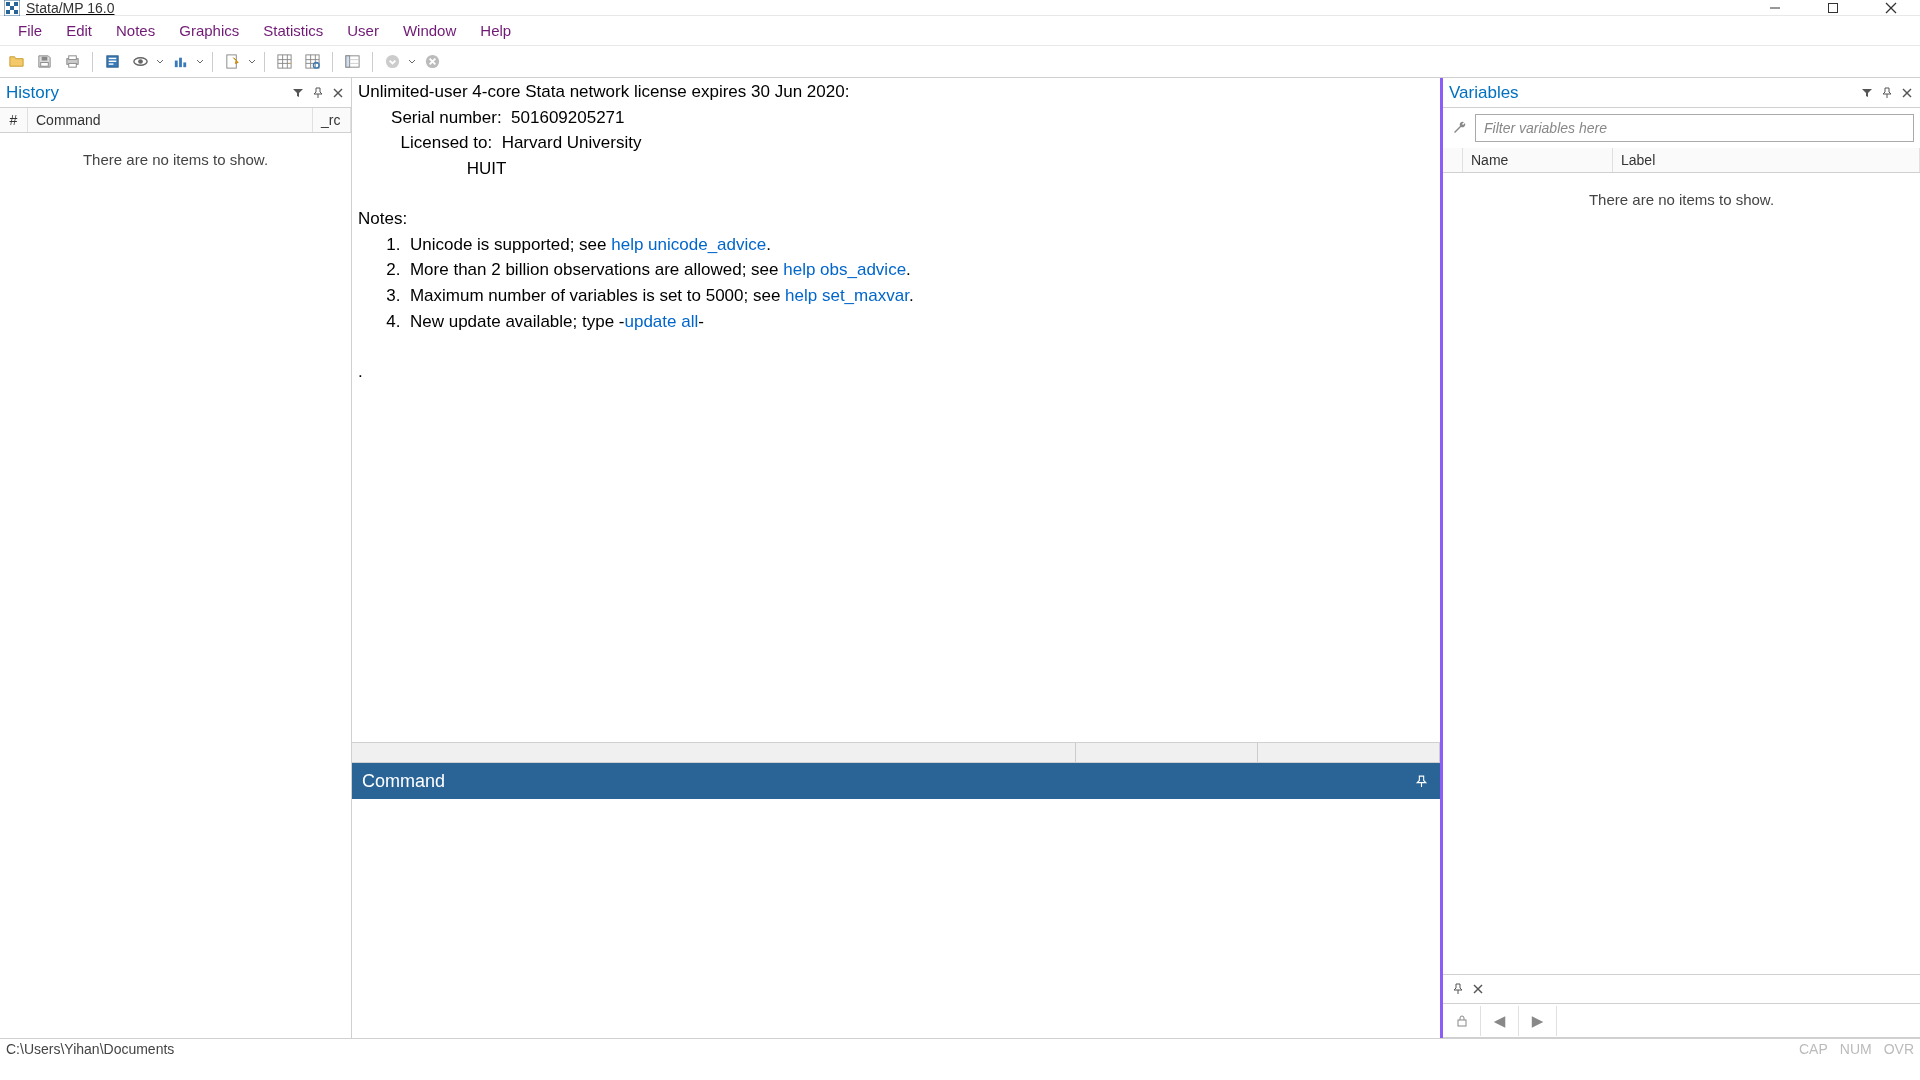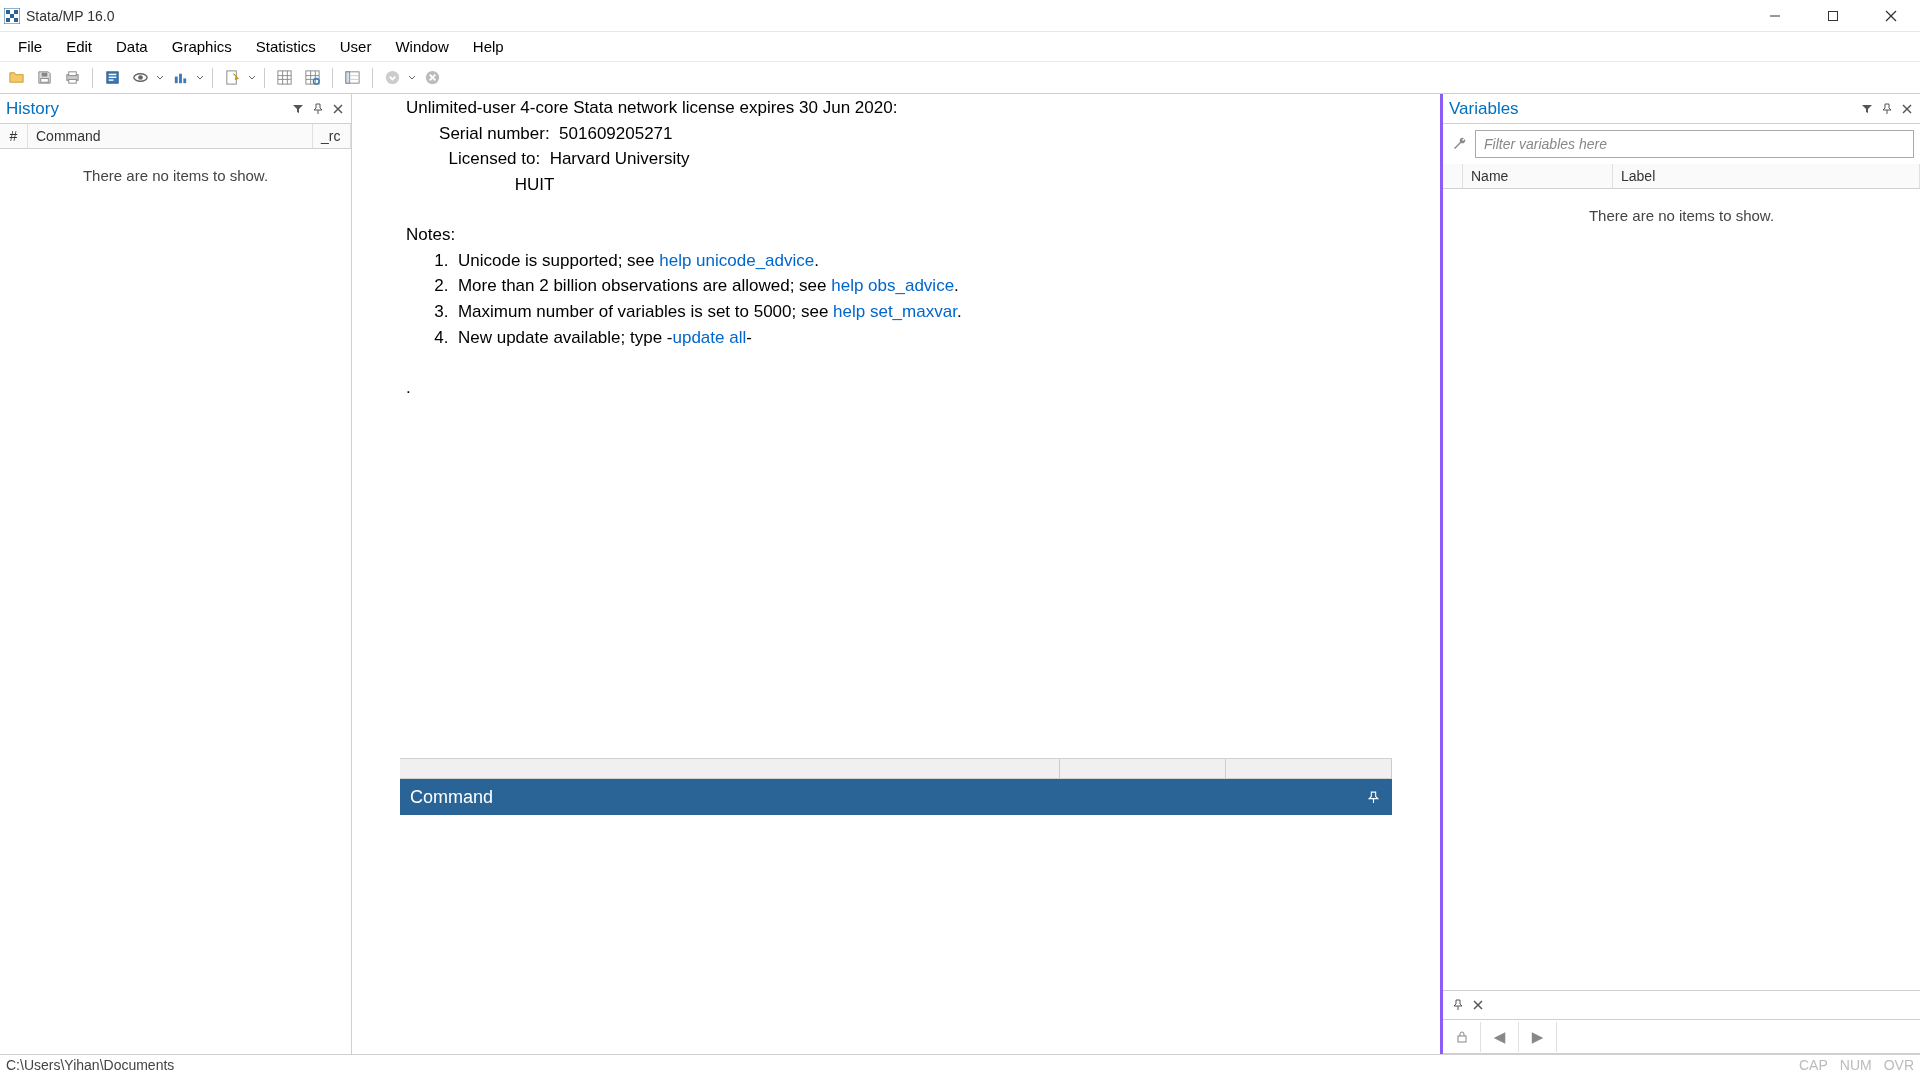--- a/index.html
+++ b/index.html
@@ -1,31 +1,31 @@
 <!DOCTYPE html>
 <html><head>
 <meta charset="utf-8">
 <style>
 * { margin: 0; padding: 0; box-sizing: border-box; font-family: "Segoe UI", Tahoma, sans-serif; }
 html, body { width: 1920px; height: 1080px; overflow: hidden; background: #fff; scrollbar-width: thin; }
-.title-bar { height: 32px; display: flex; align-items: center; background: #fff; border-bottom: 1px solid #e8e8e8; }
+.title-bar { height: 16px; display: flex; align-items: center; background: #fff; border-bottom: 1px solid #e8e8e8; text-decoration: underline; }
 .title-bar .app-icon { width: 16px; height: 16px; margin: 0 6px 0 4px; display: inline-flex; }
 .title-bar .app-icon svg { width: 16px; height: 16px; }
 .title-bar .title { font-size: 14px; color: #333; flex: none; }
 .title-bar .spacer { flex: 1; }
 .win-btn { width: 58px; height: 32px; display: flex; align-items: center; justify-content: center; font-size: 12px; color: #333; }
 .menu-bar { height: 30px; display: flex; align-items: center; background: #fff; border-bottom: 1px solid #e8e8e8; padding-left: 6px; }
-.menu-item { padding: 4px 12px; font-size: 15px; color: #000000; }
+.menu-item { padding: 4px 12px; font-size: 15px; color: #701a75; }
 .toolbar { height: 32px; display: flex; align-items: center; background: #fff; border-bottom: 1px solid #d0d0d0; padding-left: 4px; gap: 3px; }
 .tb-btn { width: 25px; height: 25px; display: flex; align-items: center; justify-content: center; border-radius: 2px; }
 .tb-btn svg { width: 17px; height: 17px; }
 .tb-sep { width: 1px; height: 20px; background: #ccc; margin: 0 4px; }
 .tb-drop { width: 11px; height: 25px; display: flex; align-items: center; justify-content: center; margin-left: -2px; }
 .tb-drop svg { width: 8px; height: 8px; }
-.main { display: flex; height: calc(1080px - 32px - 30px - 32px - 26px); gap: 48px; }
+.main { display: flex; height: calc(1080px - 32px - 30px - 32px - 26px); }
 .history-pane { width: 352px; border-right: 1px solid #d0d0d0; display: flex; flex-direction: column; background: #fff; }
 .pane-header { height: 30px; display: flex; align-items: center; padding: 0 4px 0 6px; border-bottom: 1px solid #d0d0d0; }
 .pane-title { font-size: 17px; color: #0070c0; flex: 1; }
 .pane-controls { display: flex; gap: 2px; }
 .pane-ctrl { width: 18px; height: 18px; display: flex; align-items: center; justify-content: center; color: #555; font-size: 12px; }
 .filter-row { display: flex; align-items: center; padding: 6px; gap: 4px; }
 .wrench { width: 22px; height: 22px; display: flex; align-items: center; justify-content: center; }
 .wrench svg { width: 16px; height: 16px; }
 .filter-input { flex: 1; height: 28px; border: 1px solid #aaa; padding: 0 8px; font-size: 14px; font-style: italic; color: #666; }
 .filter-input::placeholder { font-style: italic; color: #888; }
@@ -82,21 +82,21 @@
       <svg width="12" height="12">
         <line x1="1" y1="1" x2="11" y2="11" stroke="#333" stroke-width="1.2"></line>
         <line x1="11" y1="1" x2="1" y2="11" stroke="#333" stroke-width="1.2"></line>
       </svg>
     </div>
 </div>
 
 <div class="menu-bar">
   <div class="menu-item">File</div>
   <div class="menu-item">Edit</div>
-  <div class="menu-item">Data</div>
+  <div class="menu-item">Notes</div>
   <div class="menu-item">Graphics</div>
   <div class="menu-item">Statistics</div>
   <div class="menu-item">User</div>
   <div class="menu-item">Window</div>
   <div class="menu-item">Help</div>
 </div>
 
 <div class="toolbar">
   <div class="tb-btn">
       <svg viewBox="0 0 18 18">

